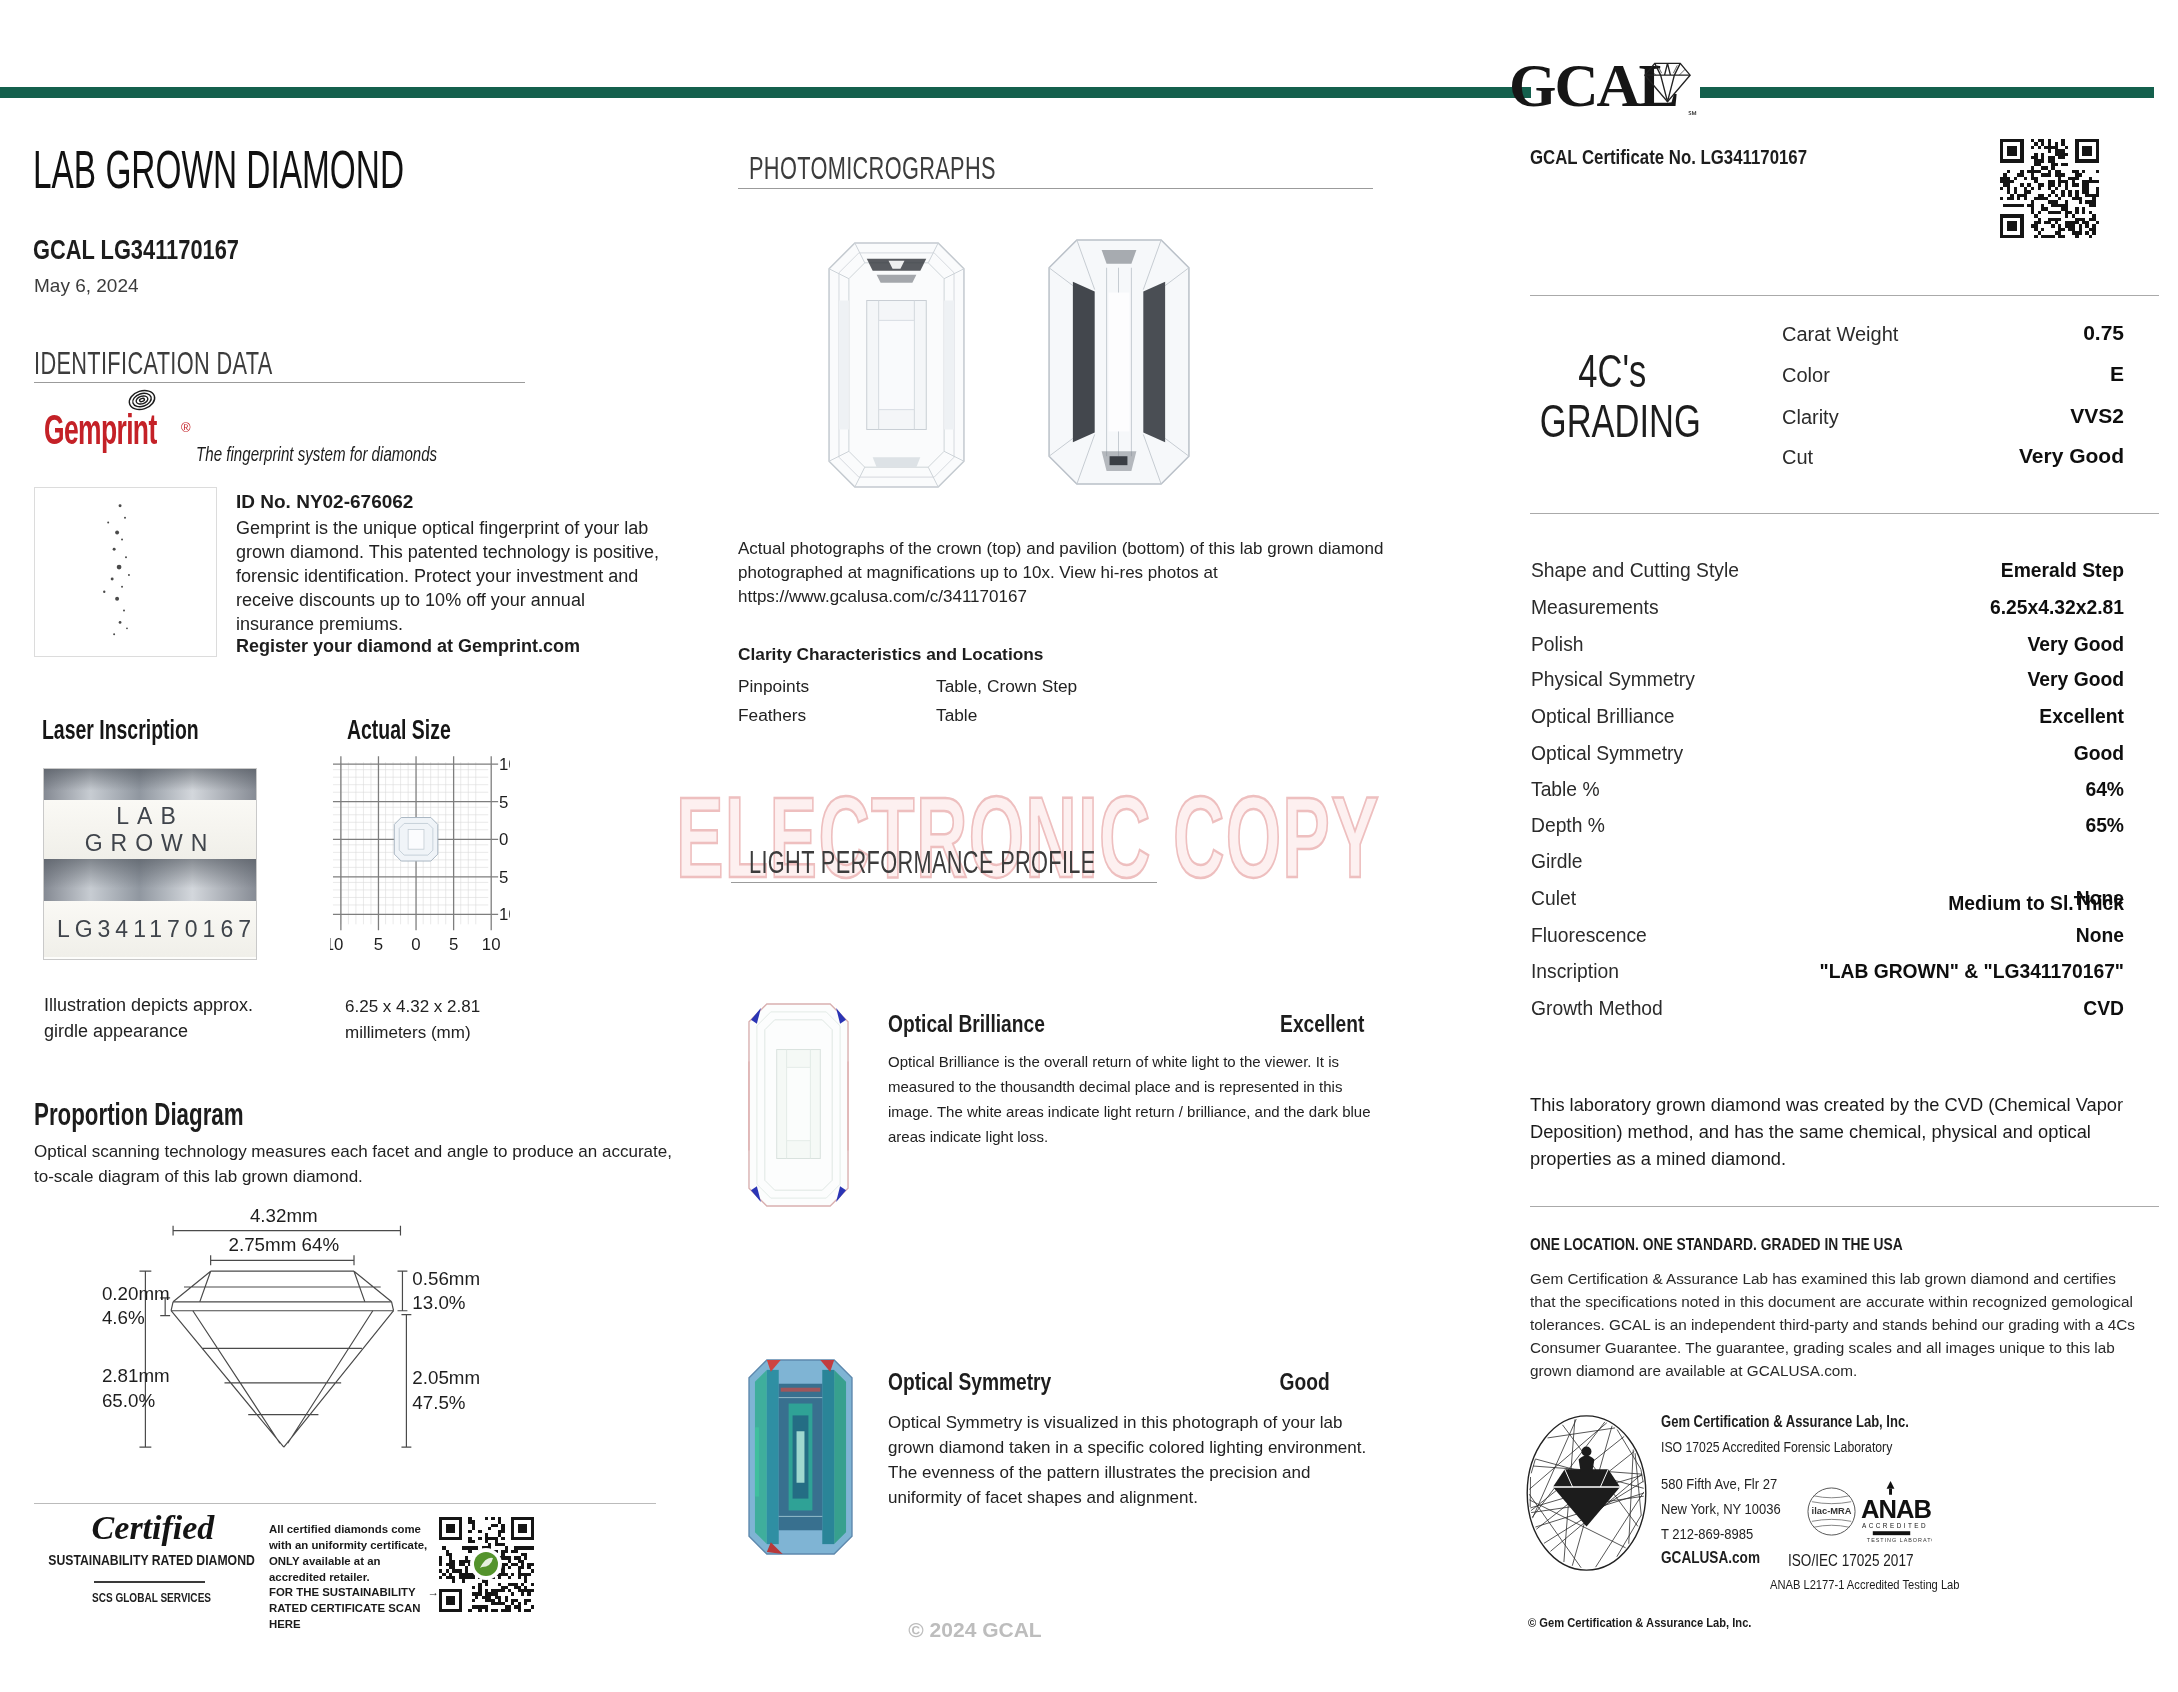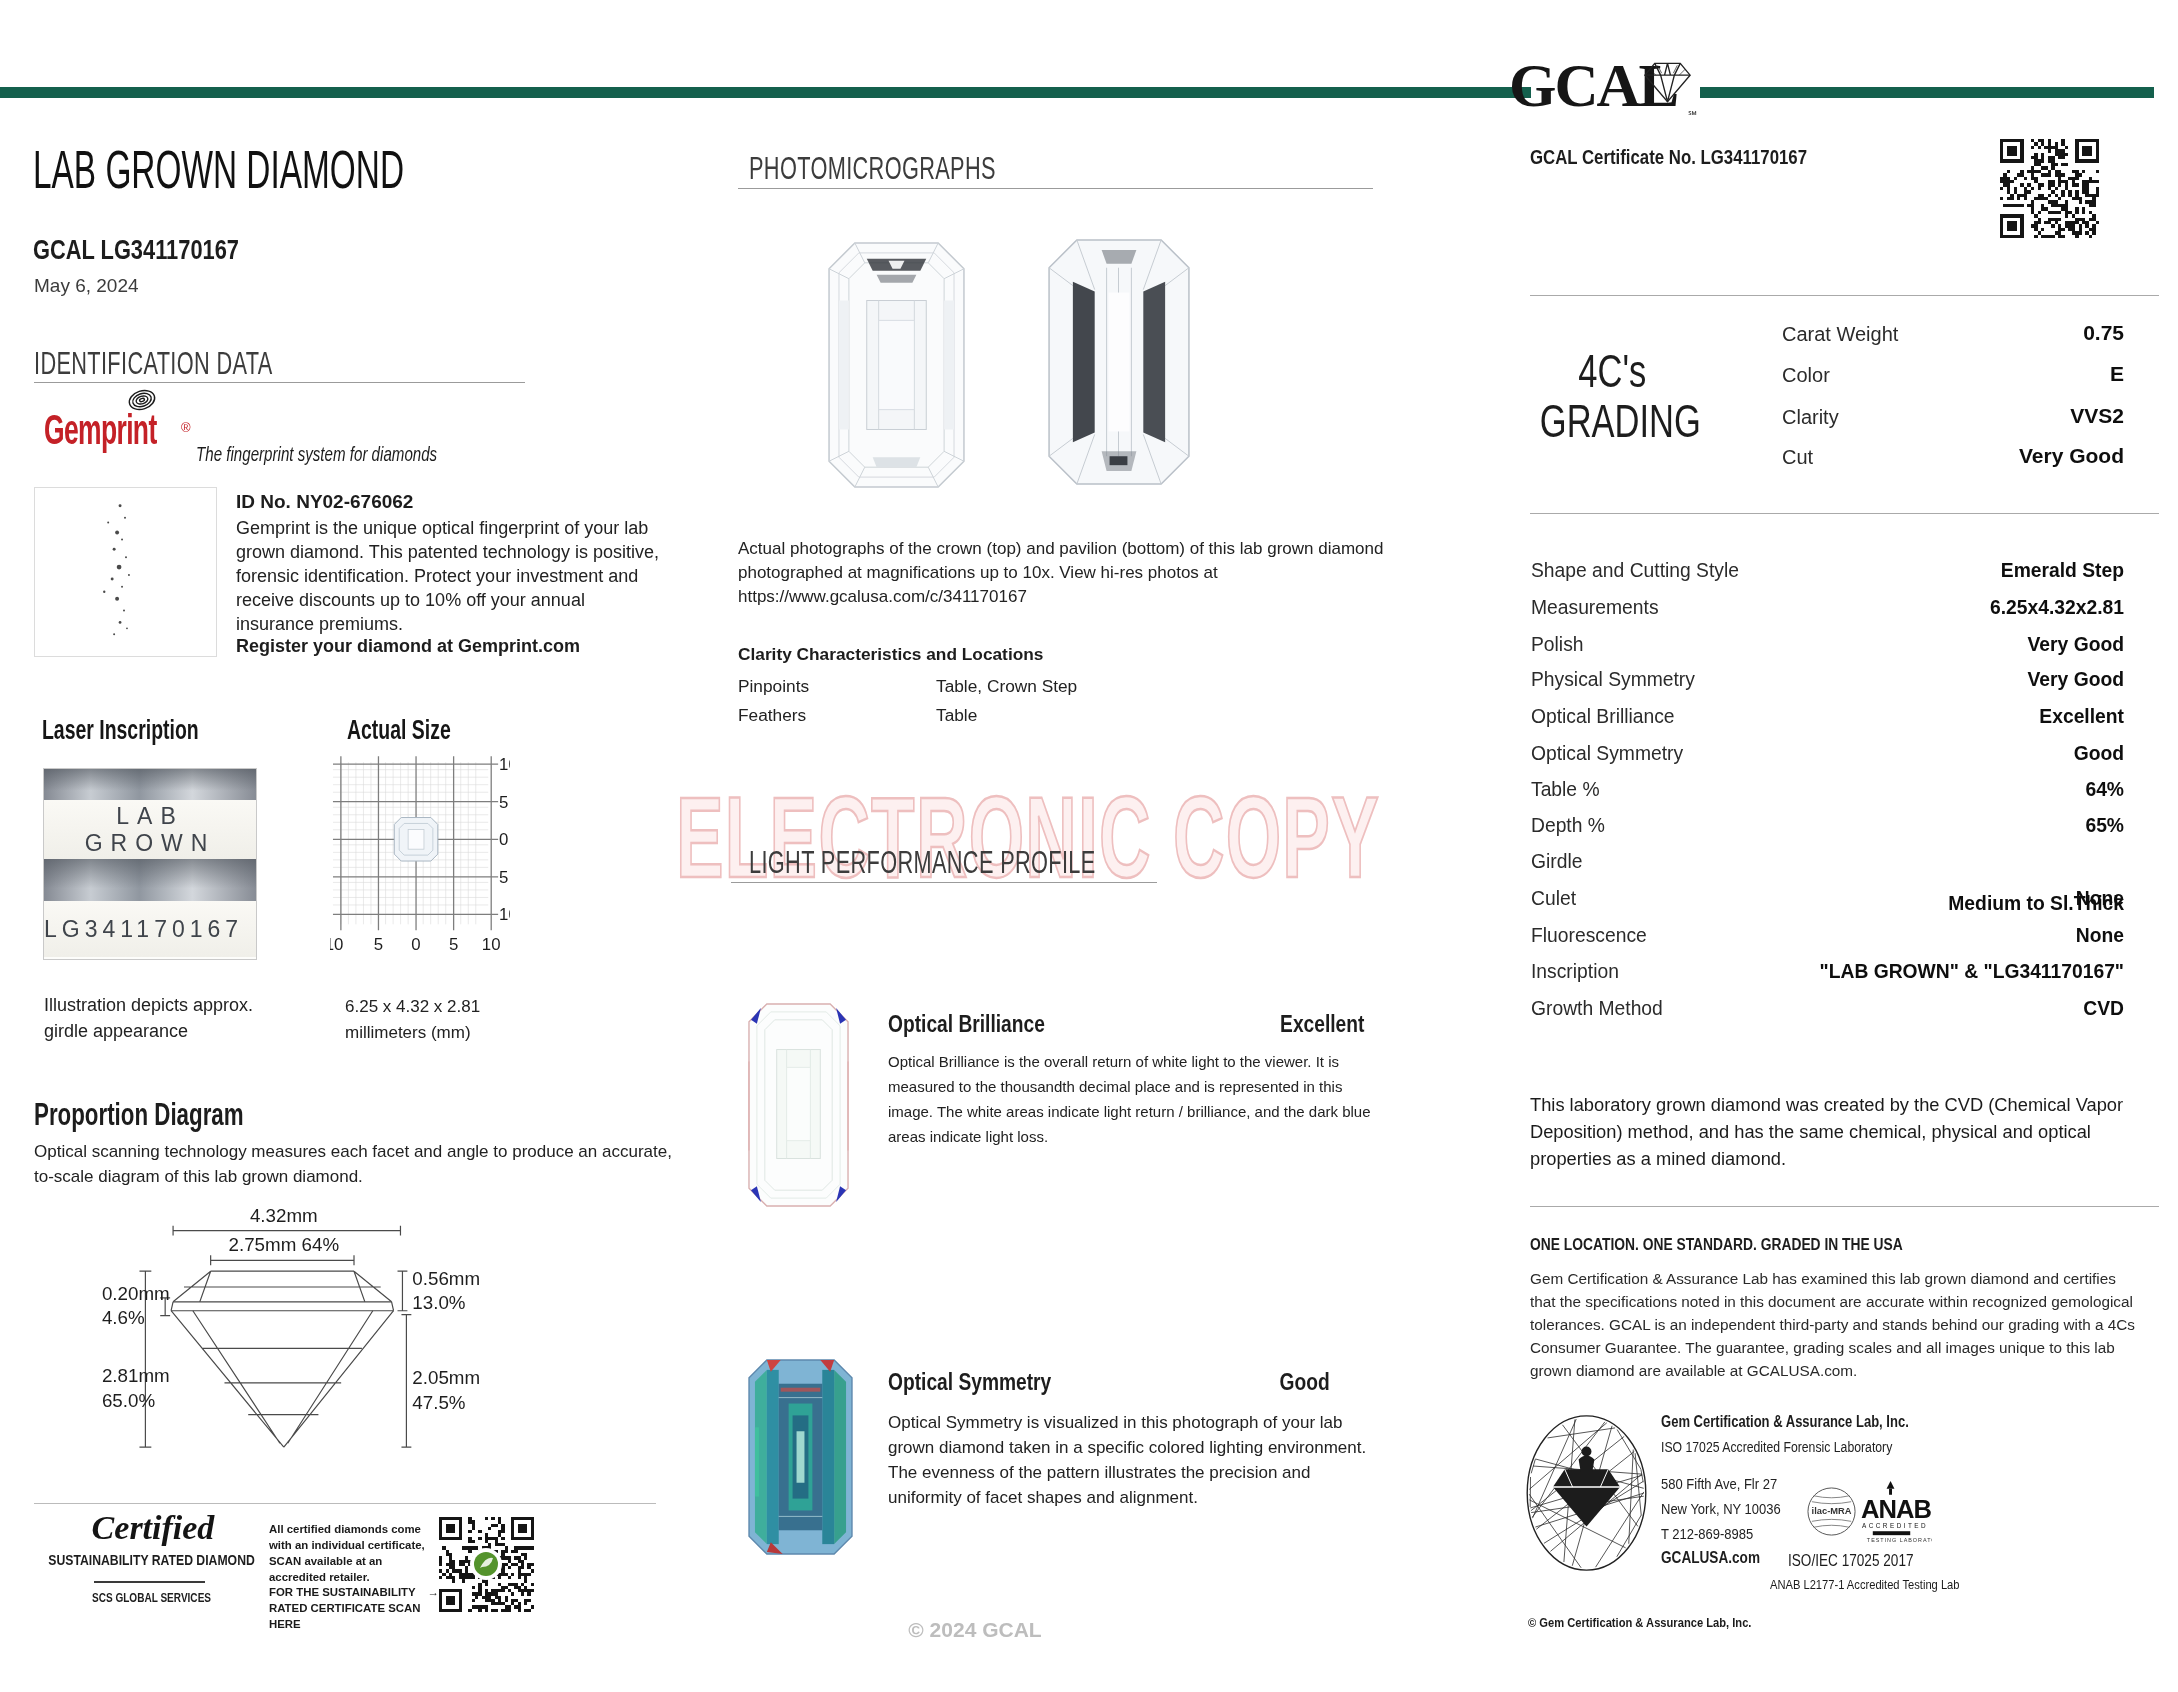--- a/index.html
+++ b/index.html
@@ -96,21 +96,21 @@
 
   <div class="abs sub-h" style="left:42px;top:715px;">Laser Inscription</div>
   <div class="abs sub-h" style="left:347px;top:715px;">Actual Size</div>
 
   <div class="abs laser-box" style="left:43px;top:768px;width:212px;height:190px;">
     <div class="laser-grad" style="height:31px;"></div>
     <div class="laser-white" style="height:59px;display:flex;align-items:center;justify-content:center;">
       <span class="laser-txt">LAB GROWN</span>
     </div>
     <div class="laser-grad" style="height:42px;"></div>
-    <div class="laser-white" style="height:56px;display:flex;align-items:center;justify-content:flex-start;">
+    <div class="laser-white" style="height:56px;display:flex;align-items:center;justify-content:flex-end;">
       <span class="laser-txt" style="letter-spacing:5px;">LG341170167</span>
     </div>
   </div>
 
   <svg class="abs" style="left:330px;top:754px;" width="180" height="222" viewBox="0 0 182 224">
     <g stroke="#dadada" stroke-width="0.6">
 
       <path d="M11,8V172 M18.6,8V172 M26.2,8V172 M33.8,8V172 M41.4,8V172 M56.2,8V172 M63.8,8V172 M71.4,8V172 M79,8V172 M94.2,8V172 M101.8,8V172 M109.4,8V172 M117,8V172 M132.2,8V172 M139.8,8V172 M147.4,8V172"></path>
 
       <path d="M3,15.6H160 M3,23.2H160 M3,30.8H160 M3,38.4H160 M3,53.6H160 M3,61.2H160 M3,68.8H160 M3,76.4H160 M3,91.6H160 M3,99.2H160 M3,106.8H160 M3,114.4H160 M3,129.6H160 M3,137.2H160 M3,144.8H160 M3,152.4H160"></path>
@@ -176,21 +176,21 @@
       <text x="362" y="186">2.05mm</text>
       <text x="362" y="211">47.5%</text>
     </g>
   </svg>
 
   <div class="rule" style="left:34px;top:1503px;width:622px;background:#bbb;"></div>
   <div class="abs" style="left:54px;top:1509px;width:198px;text-align:center;font-family:'Liberation Serif',serif;font-style:italic;font-weight:bold;font-size:34px;color:#141414;">Certified</div>
   <div class="abs b sxc85" style="left:30px;top:1552px;width:243px;text-align:center;font-size:14.4px;">SUSTAINABILITY RATED DIAMOND</div>
   <div class="abs" style="left:94px;top:1581px;width:111px;height:2px;background:#3a3a3a;"></div>
   <div class="abs b sxc75" style="left:30px;top:1590px;width:243px;text-align:center;font-size:13.4px;">SCS GLOBAL SERVICES</div>
-  <div class="abs smallnote" style="left:269px;top:1521px;width:170px;">All certified diamonds come with an individual certificate, SCAN available at an accredited retailer.</div>
+  <div class="abs smallnote" style="left:269px;top:1521px;width:170px;">All certified diamonds come with an uniformity certificate, ONLY available at an accredited retailer.</div>
   <div class="abs" style="left:269px;top:1584px;width:170px;">
     <div class="smallnote" style="display:flex;justify-content:space-between;">
       <span>FOR THE SUSTAINABILITY</span>
       <span>→</span>
     </div>
     <div class="smallnote">RATED CERTIFICATE SCAN HERE</div>
   </div>
   <svg class="abs qr" style="left:439px;top:1517px;" width="95" height="95" viewBox="0 0 29 29">
       <rect x="0" y="0" width="7" height="1" fill="#151515"></rect>
       <rect x="0" y="6" width="7" height="1" fill="#151515"></rect>

